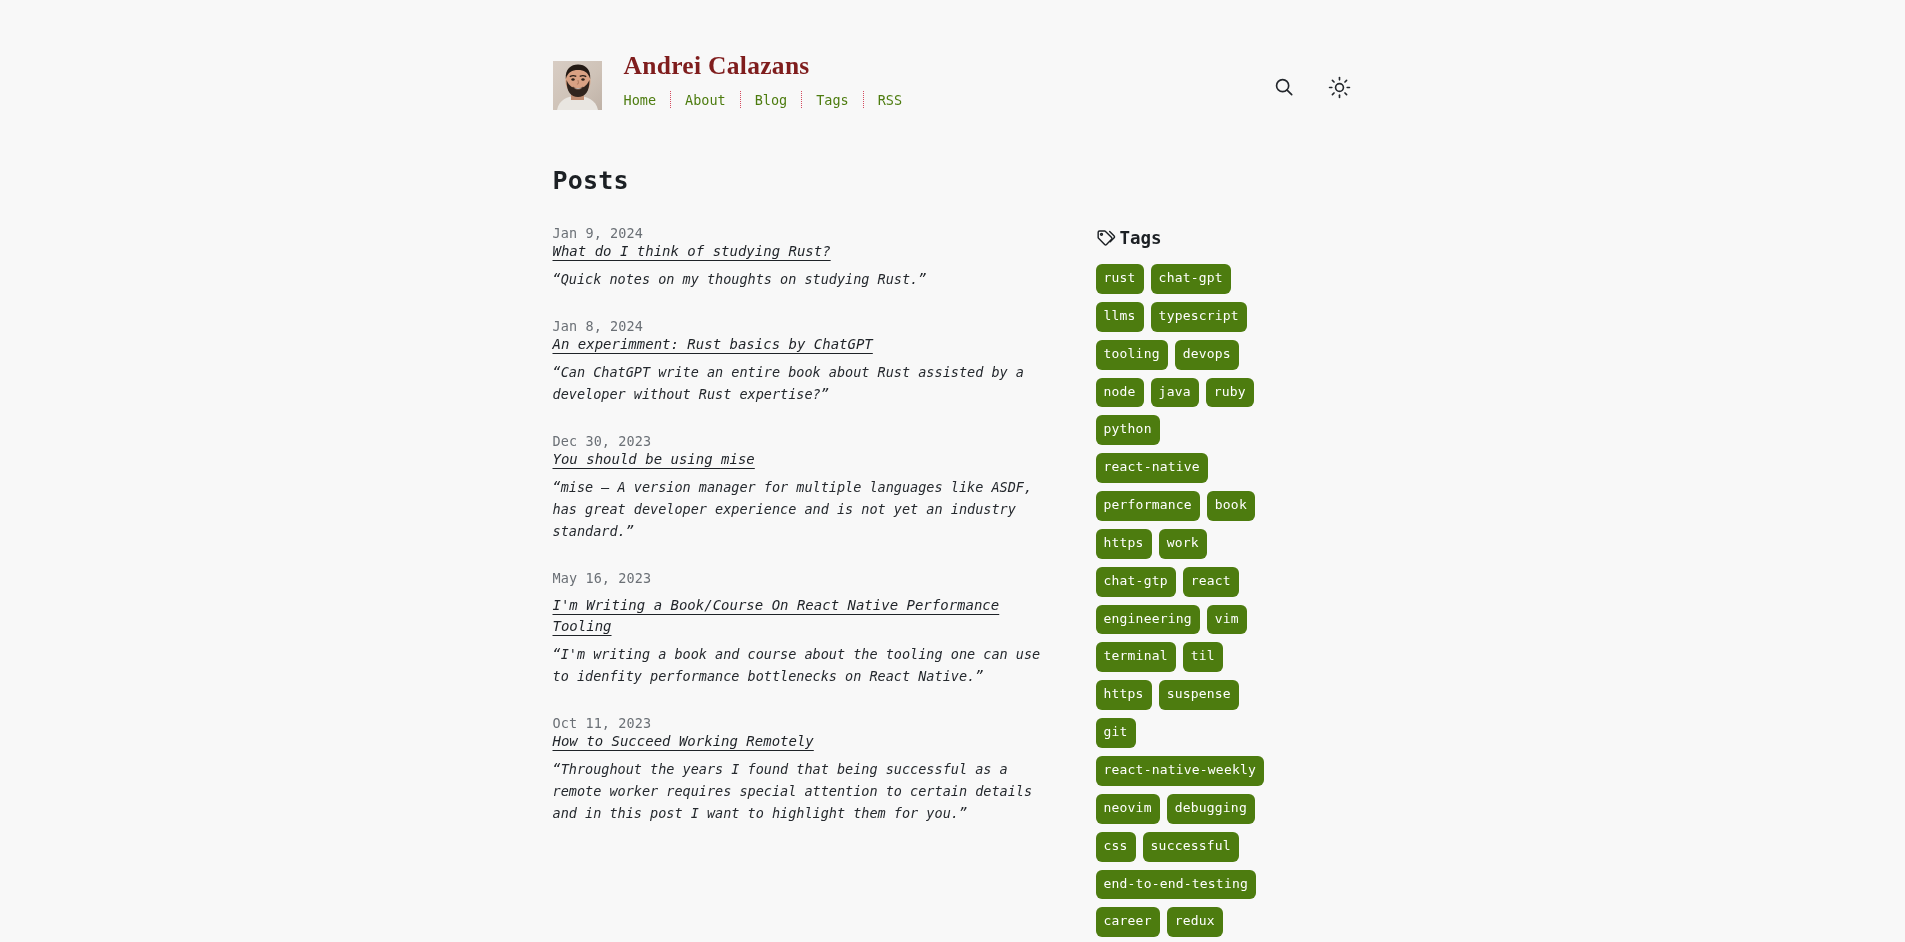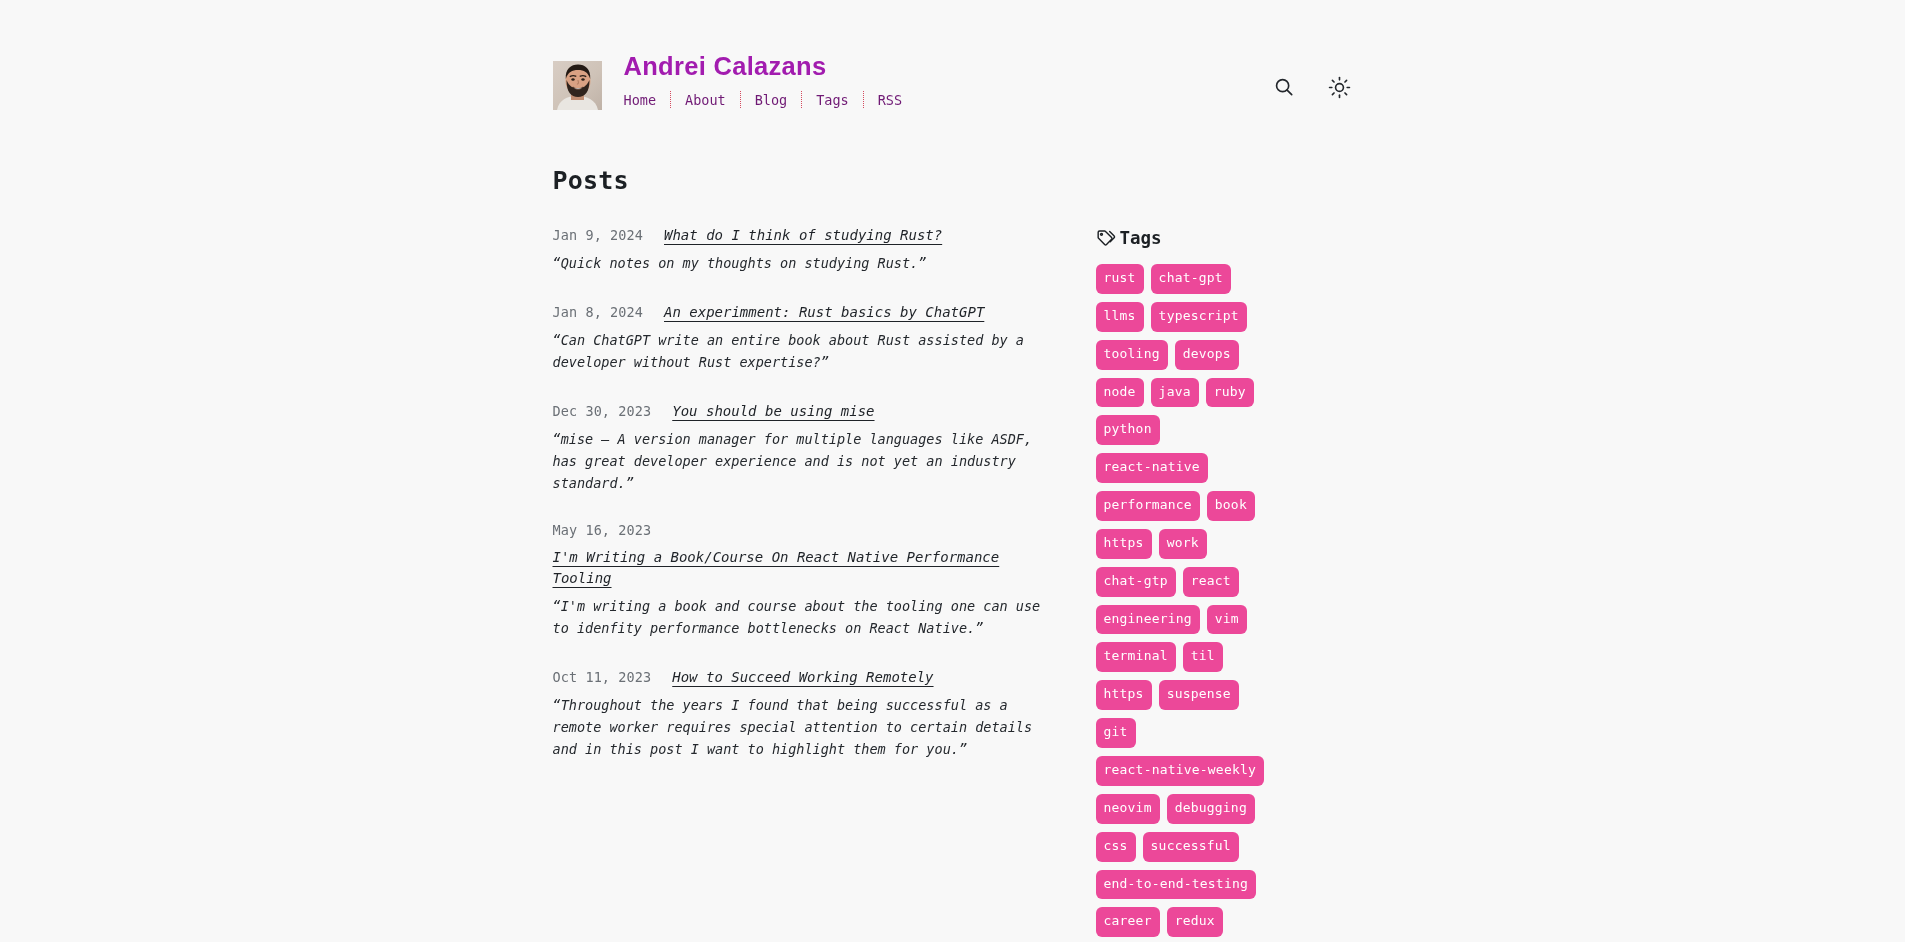--- a/index.html
+++ b/index.html
@@ -51,38 +51,38 @@
     margin-top: 9px;
     overflow: hidden;
     background: #cdbfb4;
     position: relative;
   }
   .avatar svg { display: block; width: 49px; height: 49px; }
 
   .brand-text { margin-left: 22px; }
 
   .site-title {
-    font-family: Liberation Sans, sans-serif;
+    font-family: Liberation Serif, serif;
     font-size: 25.5px;
     font-weight: 700;
     letter-spacing: 0.3px;
-    color: #a21caf;
+    color: #7f1d1d;
     line-height: 1.1;
     margin: 0;
     white-space: nowrap;
   }
 
   .nav {
     margin-top: 11px;
     display: flex;
     align-items: center;
     font-size: 13.5px;
   }
   .nav a {
-    color: #701a75;
+    color: #4d7c0f;
     text-decoration: none;
     padding: 0 0px;
     white-space: nowrap;
   }
   .nav-sep {
     width: 1px;
     height: 17px;
     margin: 0 14px;
     border-left: 1.5px dotted #cf2e45;
     opacity: 0.85;
@@ -136,20 +136,21 @@
   .posts-col { width: 505px; flex: 0 0 505px; }
   .tags-col  { width: 172px; flex: 0 0 172px; padding-top: 3px; }
 
   
   .post { margin-bottom: 27px; }
   .post-head {
     display: flex;
     align-items: baseline;
     flex-wrap: wrap;
     column-gap: 21px;
+    flex-direction: column;
   }
   .post-date {
     font-size: 13.5px;
     color: #6b7076;
     white-space: nowrap;
     letter-spacing: 0.1px;
   }
   .post-title {
     font-size: 14px;
     color: #1f2328;
@@ -186,21 +187,21 @@
   .tags-title svg { display: block; }
 
   .tag-list {
     display: flex;
     flex-wrap: wrap;
     gap: 8px 7px;
     align-content: flex-start;
   }
   .tag {
     display: inline-block;
-    background: #ec4899;
+    background: #4d7c0f;
     color: #ffffff;
     font-size: 13px;
     line-height: 1.45;
     padding: 5px 8px 6px 8px;
     border-radius: 6px;
     text-decoration: none;
     cursor: pointer;
     letter-spacing: 0.2px;
     max-width: 172px;
     word-break: break-word;

